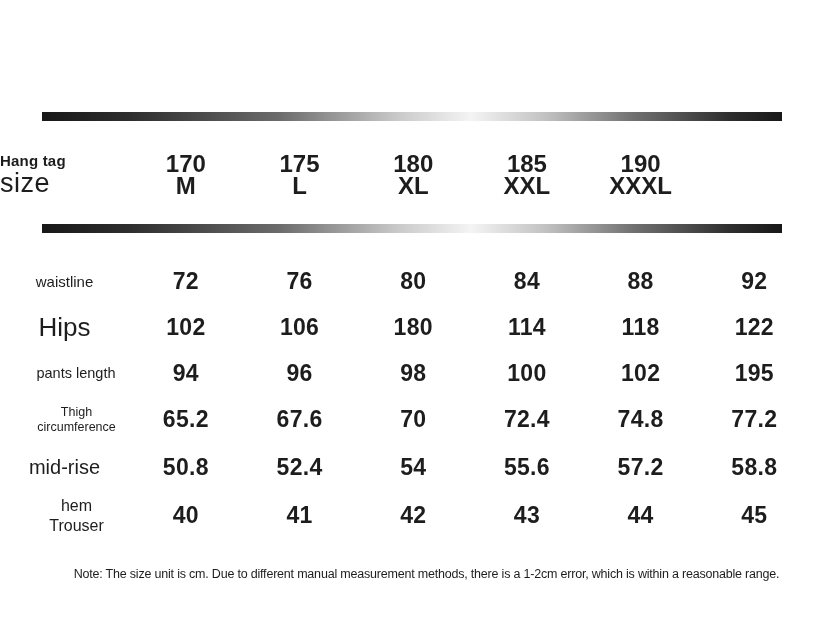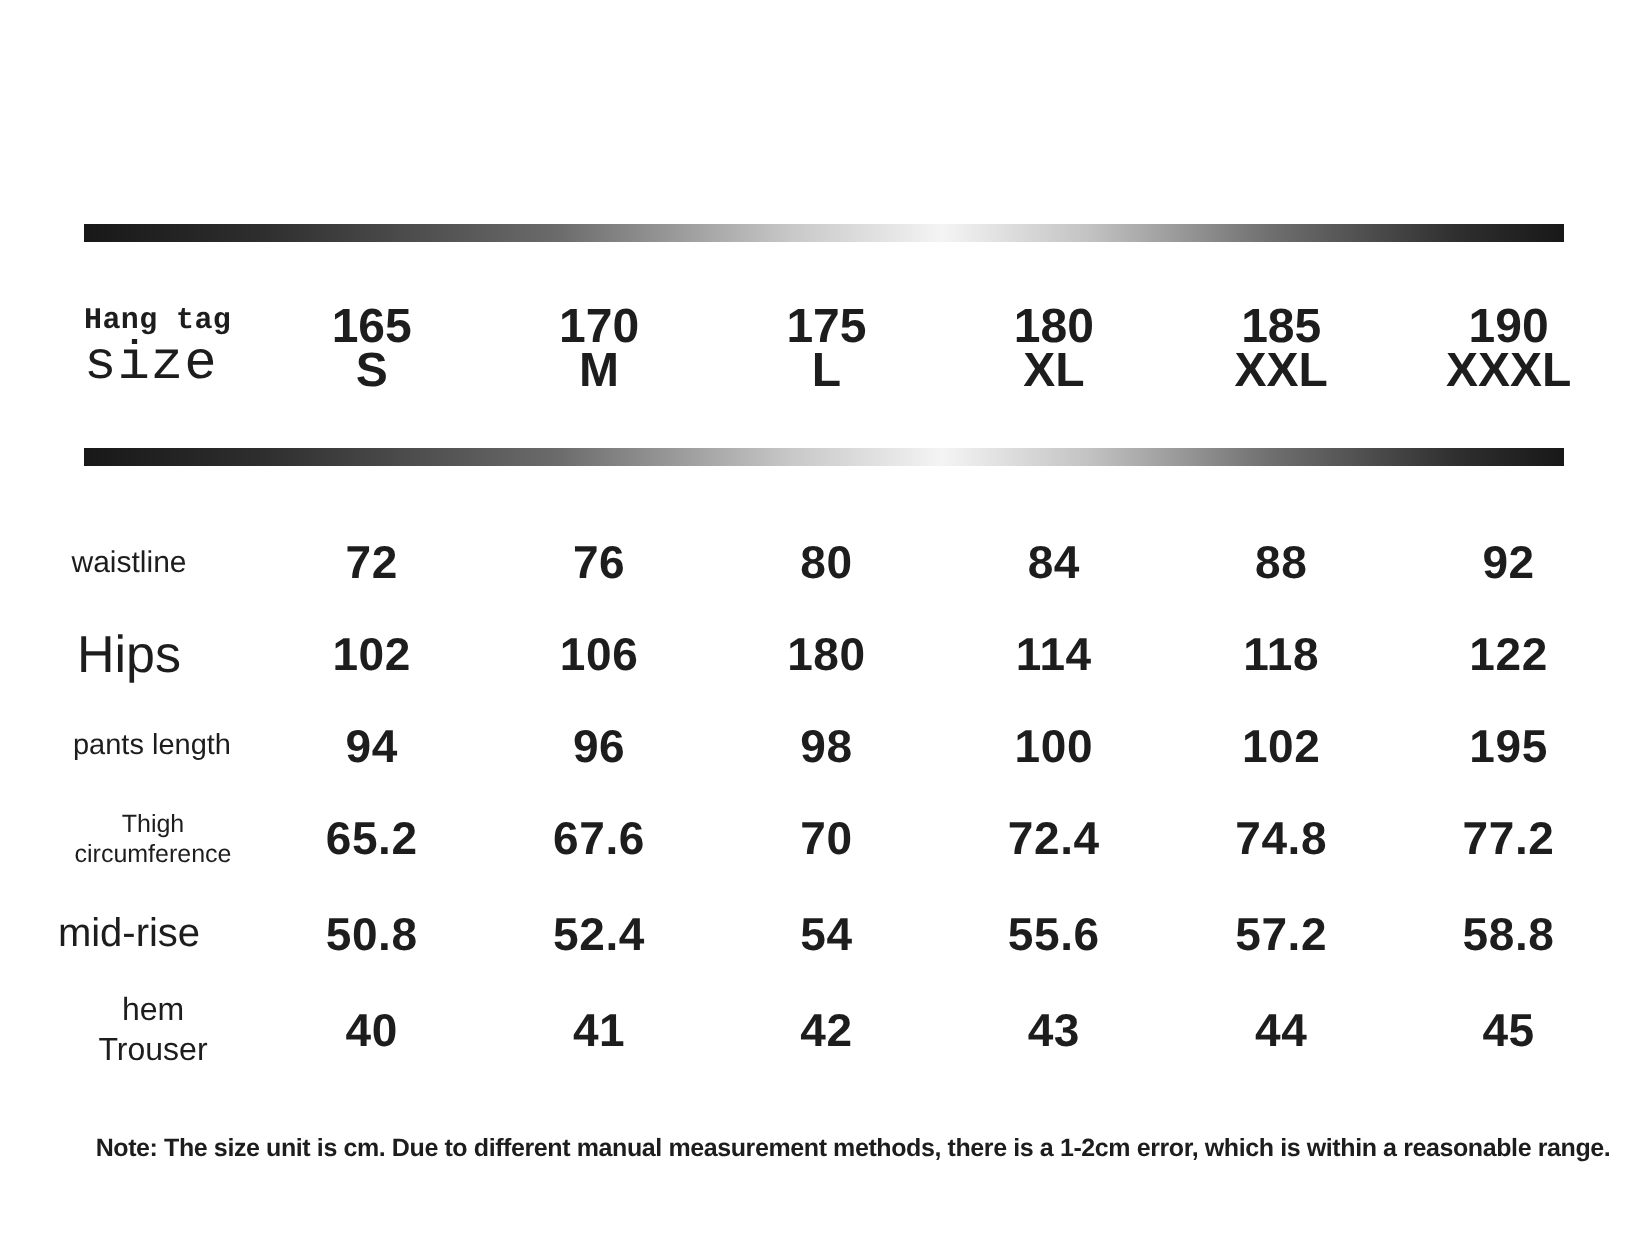--- a/index.html
+++ b/index.html
@@ -21,21 +21,21 @@
   .bar-mid { top: 224px; }
 
   .grid-row {
     display: grid;
     grid-template-columns: 129px repeat(6, 113.7px);
     align-items: center;
     width: 811px;
   }
 
   .header-row { position: absolute; left: 0; top: 138px; height: 74px; }
-  .header-label { padding-left: 42px; line-height: 1.05; font-family: Liberation Mono, monospace; }
+  .header-label { line-height: 1.05; }
   .header-label .line1 { font-size: 15px; font-weight: 600; display:block; letter-spacing: 0.2px; }
   .header-label .line2 { font-size: 27px; font-weight: 500; display:block; letter-spacing: 0.5px; }
   .header-col { text-align: center; font-weight: 700; }
   .header-col .num, .header-col .letter { display: block; font-size: 24px; line-height: 22px; }
 
   .data-rows { position: absolute; left: 0; top: 258px; }
   .row { }
   .row:nth-child(1) { height: 46px; }
   .row:nth-child(2) { height: 47px; }
   .row:nth-child(3) { height: 44px; }
@@ -49,39 +49,35 @@
   .label-pantslength { font-size: 14.5px; padding-left: 23px; }
   .label-thigh { font-size: 12.5px; line-height: 15px; }
   .label-midrise { font-size: 20px; }
   .label-trouserhem { font-size: 16px; line-height: 20px; }
   .two-line span { display: block; padding-left: 24px; }
 
   .cell { text-align: center; font-size: 23px; font-weight: 700; letter-spacing: 0.3px; }
 
   .note {
     position: absolute; left: 42px; top: 567px; width: 769px;
-    text-align: center; font-size: 12.5px; font-weight: 700;
+    text-align: center; font-size: 12.5px; font-weight: 400;
     letter-spacing: -0.2px;
   }
 </style>
 </head>
 <body>
 
 <div class="page">
 
   <div class="bar bar-top"></div>
 
   <div class="header-row grid-row">
     <div class="header-label">
       <span class="line1">Hang tag</span>
       <span class="line2">size</span>
-    </div>
-    <div class="header-col">
-      <span class="num">165</span>
-      <span class="letter">S</span>
     </div>
     <div class="header-col">
       <span class="num">170</span>
       <span class="letter">M</span>
     </div>
     <div class="header-col">
       <span class="num">175</span>
       <span class="letter">L</span>
     </div>
     <div class="header-col">

